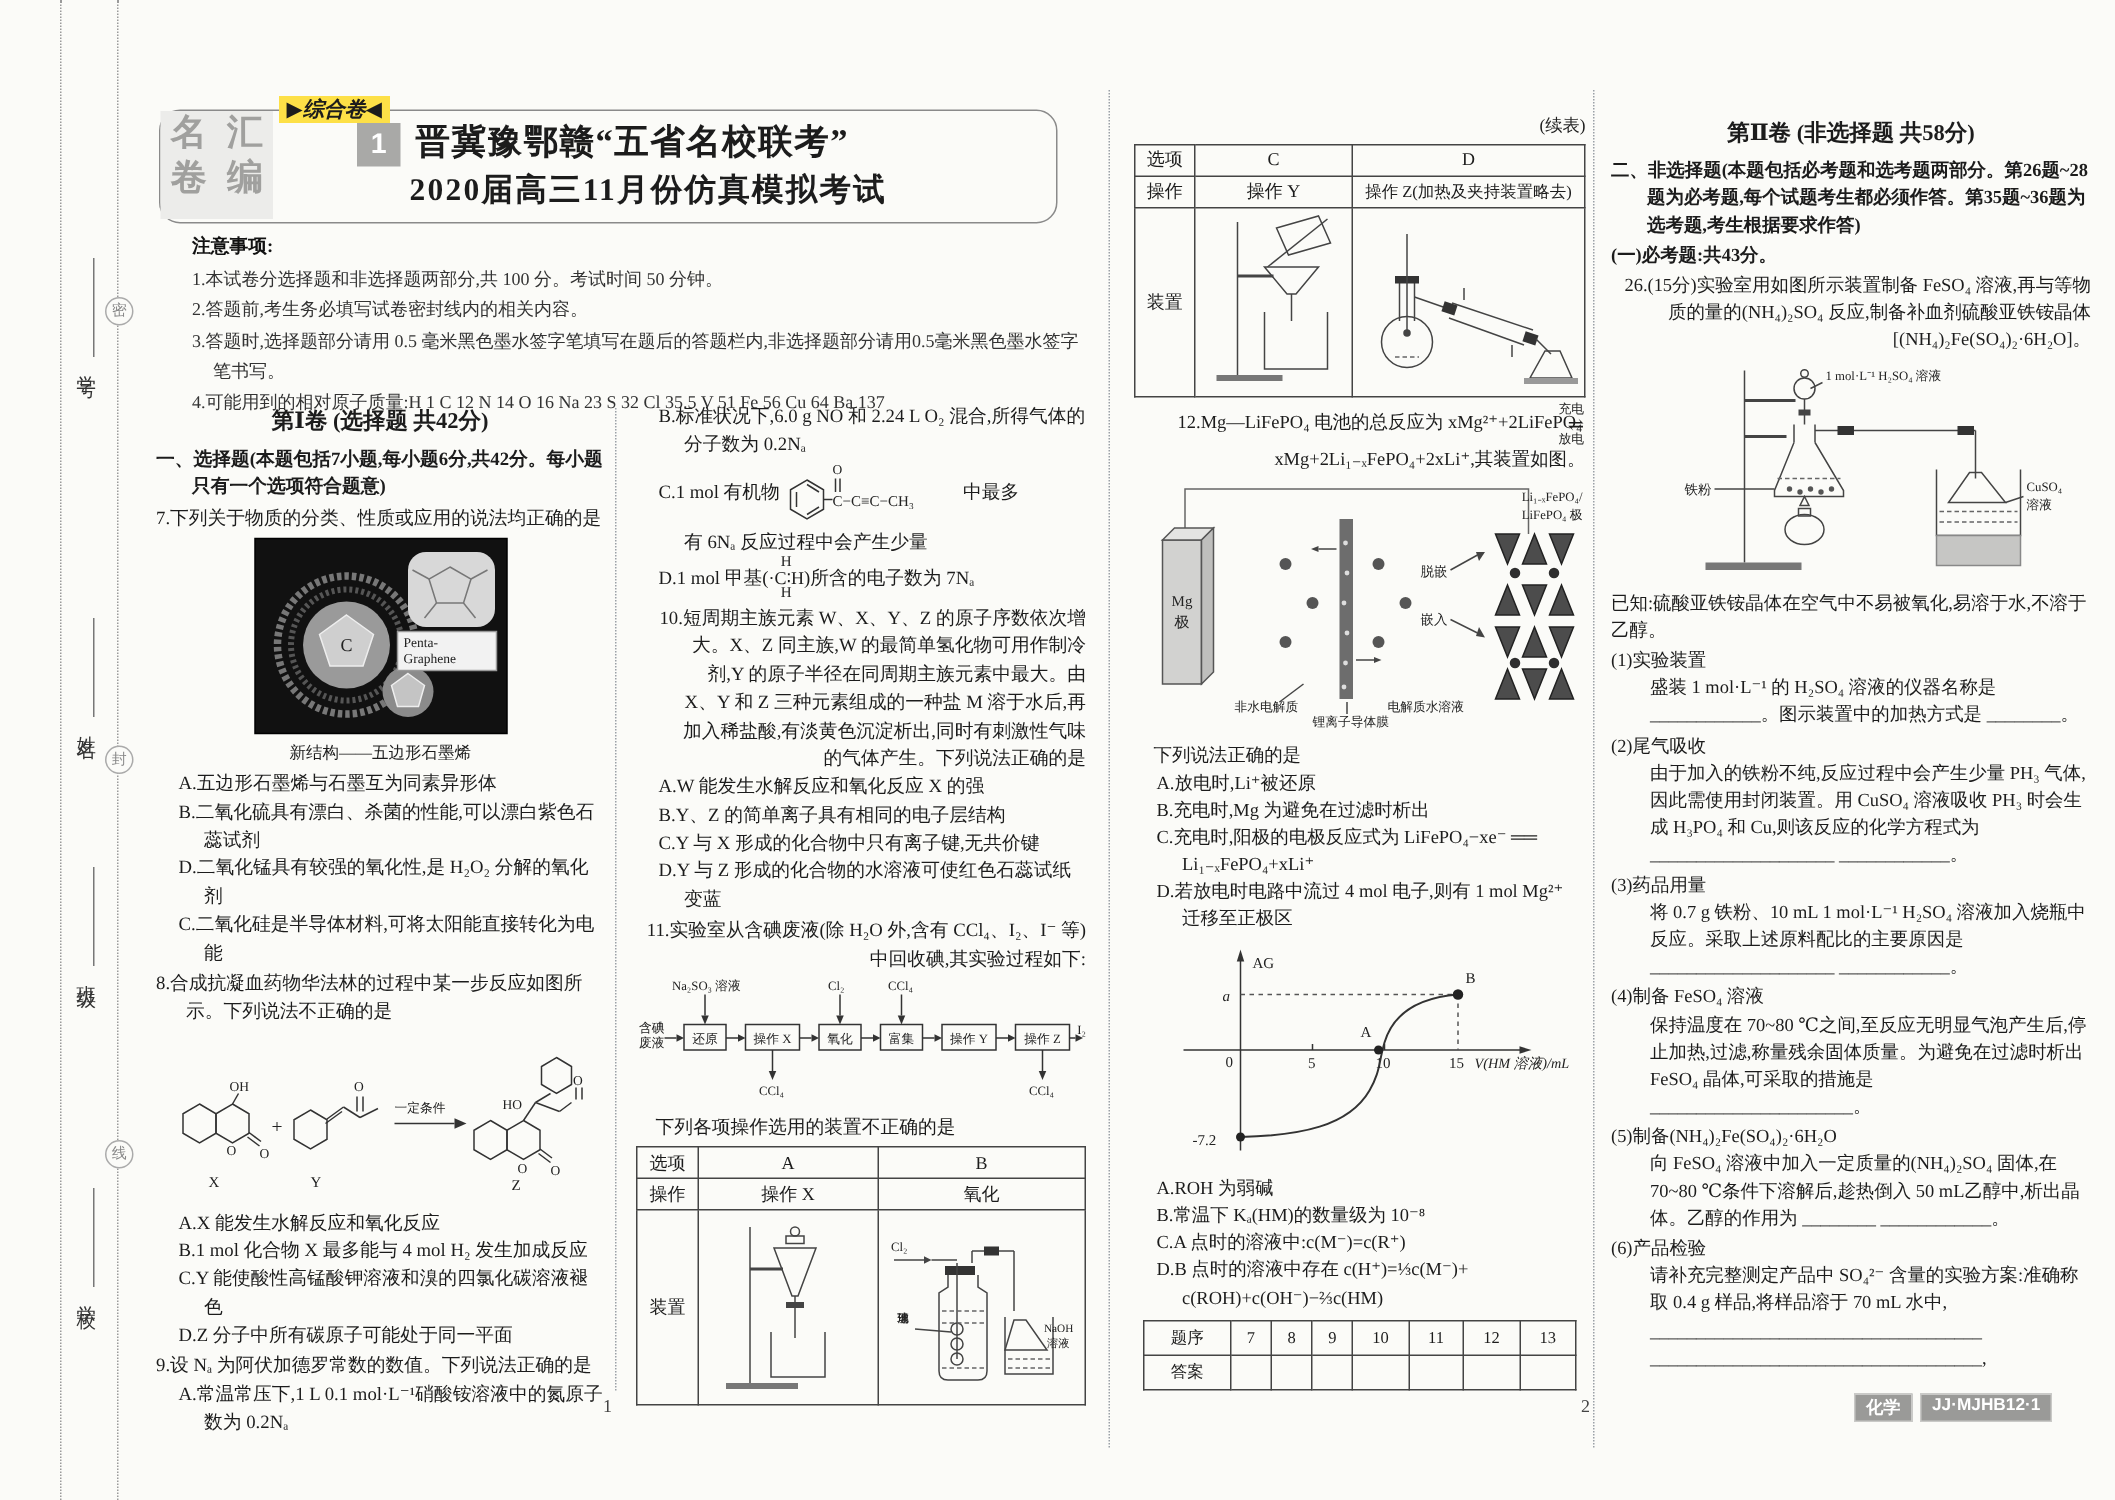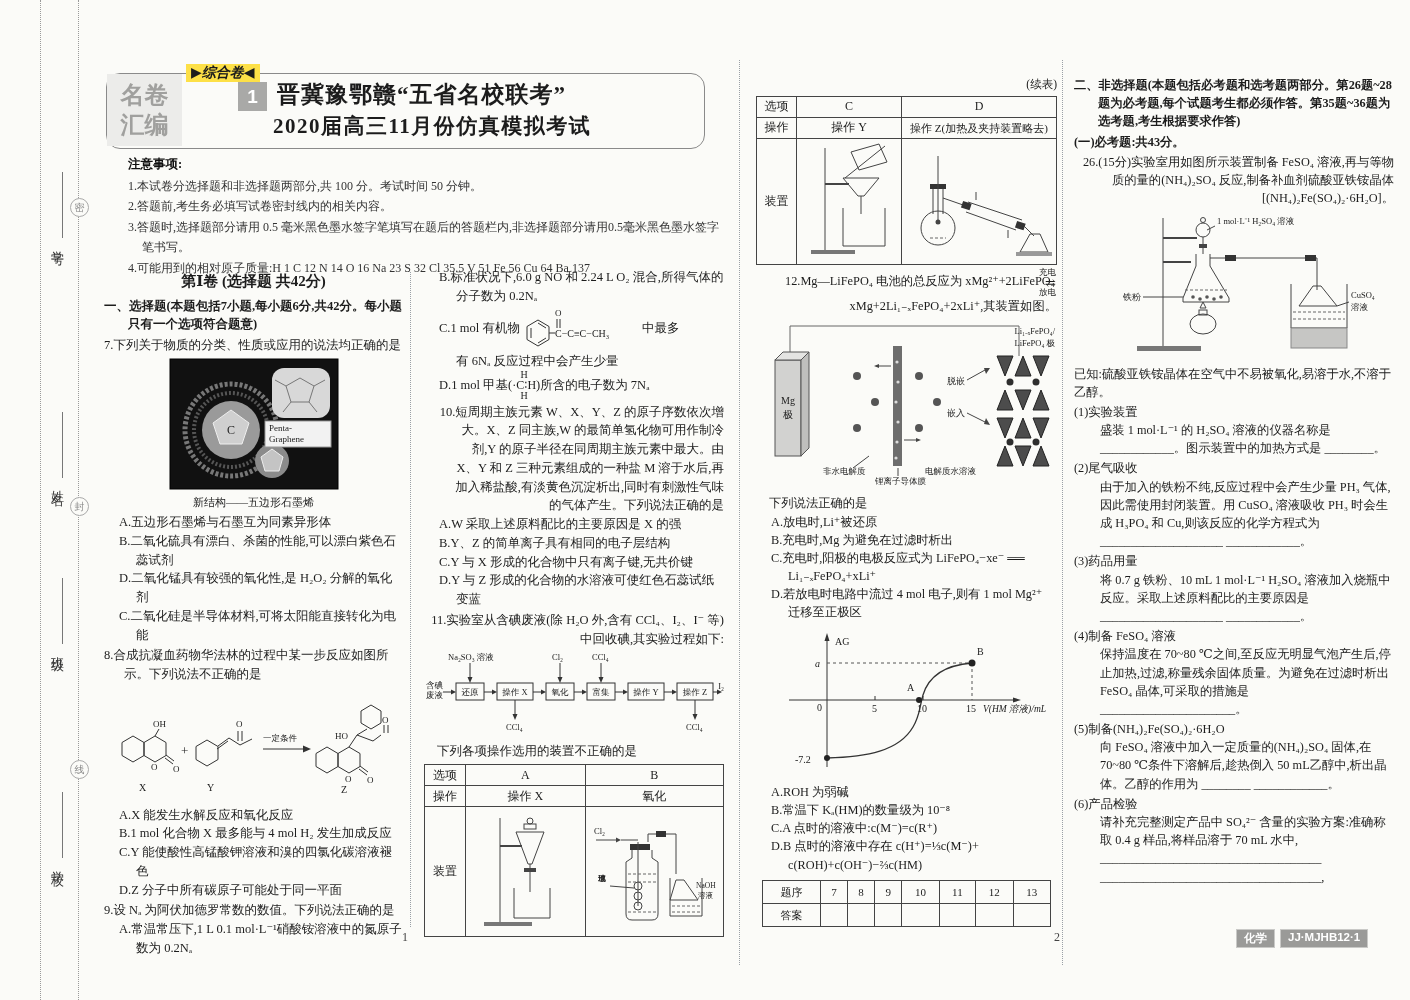--- a/index.html
+++ b/index.html
@@ -8,21 +8,21 @@
   .abs{position:absolute;}
   
   .seal-dots{position:absolute;top:0;height:1000px;border-left:1.5px dotted #9a9a9a;}
   .seal-label{position:absolute;left:48px;writing-mode:vertical-rl;text-orientation:upright;
               font-size:13px;color:#333;letter-spacing:3px;}
   .seal-blank{position:absolute;left:62px;width:0;border-left:1px solid #777;height:66px;}
   .stamp{position:absolute;left:70px;width:17px;height:17px;border:1px solid #aaa;border-radius:50%;
          font-size:10px;color:#888;text-align:center;line-height:17px;background:#fbfbf8;}
   
   .hdr-box{left:106px;top:73px;width:597px;height:74px;border:1.3px solid #8a8a8a;border-radius:14px;}
-  .logo{left:107px;top:74px;width:75px;height:72px;background:#ececea;display:flex;flex-direction:column;
+  .logo{left:107px;top:74px;width:75px;height:72px;background:#ececea;display:flex;flex-direction:row;
         justify-content:center;text-align:center;font-family:"Liberation Sans","DejaVu Sans",sans-serif;
         font-weight:700;font-size:24px;color:#a0a09e;line-height:1.25;}
   .series{left:186px;top:64px;background:#fde047;padding:0 5px;font-size:14px;font-weight:700;font-style:italic;}
   .exam-no{left:238px;top:82px;width:29px;height:29px;background:#a9a9a7;color:#fff;text-align:center;
            line-height:29px;font-weight:700;font-size:19px;font-family:"Liberation Sans",sans-serif;}
   .title1{left:277px;top:79px;font-size:23px;font-weight:900;letter-spacing:1px;}
   .title2{left:273px;top:112px;font-size:21px;font-weight:700;letter-spacing:1.5px;}
   .notes{left:128px;top:154px;width:600px;font-size:12px;line-height:1.72;color:#333;}
   .notes .nh{font-weight:700;font-size:12.5px;color:#111;}
   .notes .ni{padding-left:14px;text-indent:-14px;}
@@ -210,21 +210,21 @@
       <span>D.1 mol 甲基(</span>
       <span class="lewis">
         <span>H</span>
         <span style="font-size:12px;">·C∶H</span>
         <span>H</span>
       </span>
       <span>)所含的电子数为 7Nₐ</span>
     </div>
 
     <div class="stem2">10.短周期主族元素 W、X、Y、Z 的原子序数依次增大。X、Z 同主族,W 的最简单氢化物可用作制冷剂,Y 的原子半径在同周期主族元素中最大。由 X、Y 和 Z 三种元素组成的一种盐 M 溶于水后,再加入稀盐酸,有淡黄色沉淀析出,同时有刺激性气味的气体产生。下列说法正确的是</div>
-    <div class="opt">A.W 采取上述原料配比的主要原因是 X 的强</div>
+    <div class="opt">A.W 能发生水解反应和氧化反应 X 的强</div>
     <div class="opt">B.Y、Z 的简单离子具有相同的电子层结构</div>
     <div class="opt">C.Y 与 X 形成的化合物中只有离子键,无共价键</div>
     <div class="opt">D.Y 与 Z 形成的化合物的水溶液可使红色石蕊试纸变蓝</div>
 
     <div class="stem2">11.实验室从含碘废液(除 H₂O 外,含有 CCl₄、I₂、I⁻ 等)中回收碘,其实验过程如下:</div>
     <div>
       <svg width="300" height="88">
         <text x="2" y="40" font-size="8.5">含碘</text>
         <text x="2" y="50" font-size="8.5">废液</text>
         <line x1="19" y1="44" x2="27" y2="44" stroke="#333"></line>
@@ -511,20 +511,21 @@
         <td></td>
         <td></td>
         <td></td>
         <td></td>
       </tr>
     </tbody>
       </table>
   </div>
 
   <div class="col c4">
+    <div class="part-title">第Ⅱ卷 (非选择题 共58分)</div>
     <div class="intro">二、非选择题(本题包括必考题和选考题两部分。第26题~28题为必考题,每个试题考生都必须作答。第35题~36题为选考题,考生根据要求作答)</div>
     <div class="boldline">(一)必考题:共43分。</div>
     <div class="stem2" style="padding-left:28px;text-indent:-28px;">26.(15分)实验室用如图所示装置制备 FeSO₄ 溶液,再与等物质的量的(NH₄)₂SO₄ 反应,制备补血剂硫酸亚铁铵晶体[(NH₄)₂Fe(SO₄)₂·6H₂O]。</div>
 
     <div class="fig">
       <svg width="310" height="146">
         <line x1="84" y1="8" x2="84" y2="136" stroke="#444"></line>
         <rect x="58" y="136" width="64" height="5" fill="#777"></rect>
         <line x1="84" y1="28" x2="118" y2="28" stroke="#444" stroke-width="2"></line>
         <line x1="84" y1="52" x2="112" y2="52" stroke="#444" stroke-width="2"></line>

